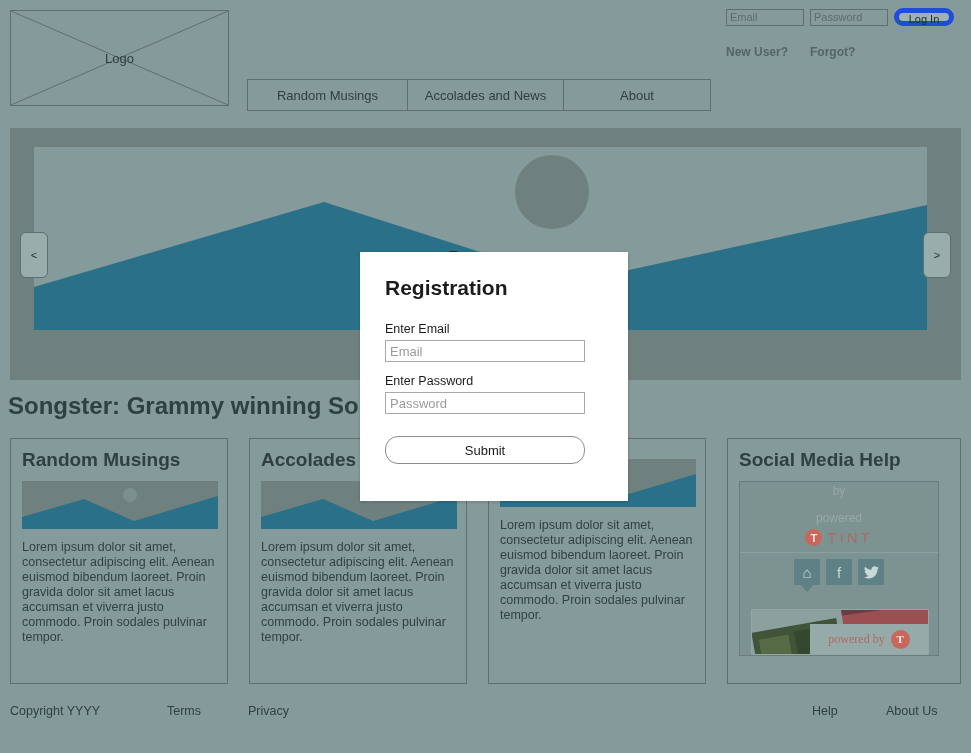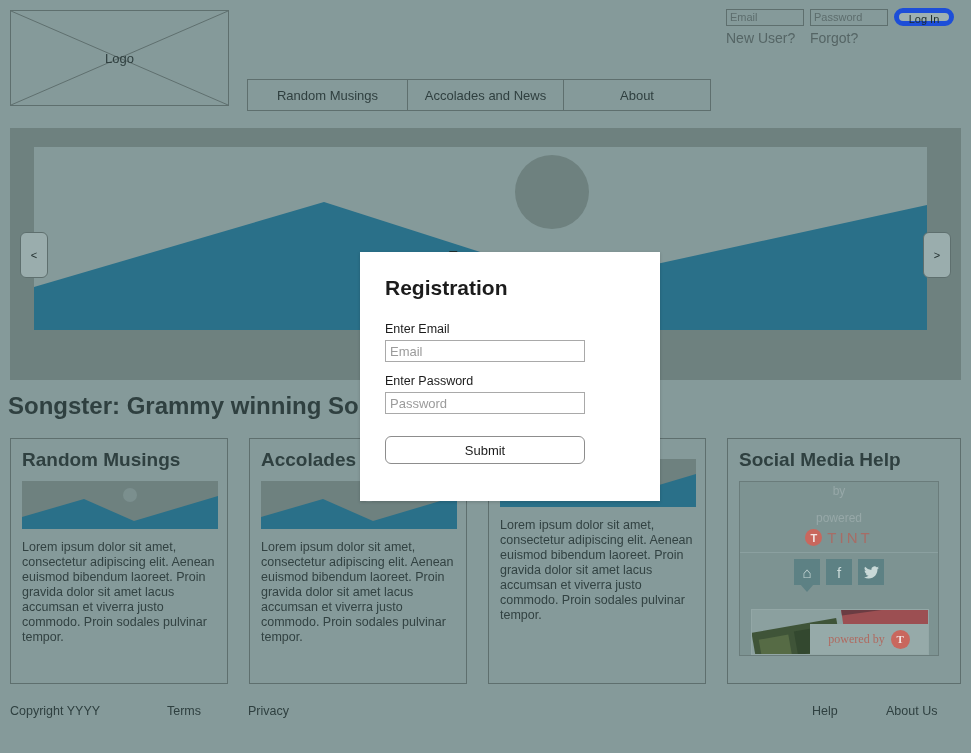--- a/index.html
+++ b/index.html
@@ -37,21 +37,21 @@
   .mini-input {
     width: 78px; height: 17px; border: 1px solid #5e6f6e; background: transparent;
     font-family: "Liberation Sans", sans-serif; font-size: 11px; color: #3b4b4b; padding: 0 3px;
   }
   .mini-input::placeholder { color: #5d6d6d; opacity: 1; }
   .login-btn {
     width: 60px; height: 18px; border: 5px solid #1d4ed8; border-radius: 9px;
     background: #9fb1b1; font-size: 11px; color: #1d2b2b;
     font-family: "Liberation Sans", sans-serif; cursor: pointer;
   }
-  .login-links { display: flex; margin-top: 4px; font-size: 14px; color: #556565; }
+  .login-links { display: flex; margin-top: 19px; font-size: 12px; color: #556565; font-weight: bold; }
   .login-links span:first-child { width: 84px; }
 
   
   .hero { position: absolute; left: 10px; top: 128px; width: 951px; height: 252px; background: #6e817f; }
   .hero-img { position: absolute; left: 24px; top: 19px; width: 893px; height: 183px; background: #859a9a; overflow: hidden; }
   .hero-img svg { display: block; width: 100%; height: 100%; }
   .hero-title {
     position: absolute; left: 0; right: 0; top: 206px; text-align: center;
     font-size: 58px; font-weight: bold; color: #1f2e2e; letter-spacing: -1px; line-height: 1;
     transform: translateY(-90px);
@@ -92,35 +92,35 @@
   .tint-photo { position: absolute; left: 11px; bottom: 0; width: 178px; height: 46px; background: #8ba09f; border: 1px solid #93a7a6; overflow: hidden; }
   .tint-photo-cap { position: absolute; right: 0; bottom: 0; width: 118px; height: 30px; background: #96aaa9; display: flex; align-items: center; justify-content: center; gap: 6px; font-size: 12px; color: #b06a60; font-family: Liberation Serif, serif; }
   .tint-photo-cap .tint-badge { width: 19px; height: 19px; }
 
   
   .footer { position: absolute; left: 0; top: 700px; width: 971px; height: 30px; font-size: 12.5px; color: #2f4040; padding-left: 35px; }
   .footer span { position: absolute; top: 4px; }
 
   
   .modal {
-    position: absolute; left: 360px; top: 252px; width: 300px; height: 249px;
+    position: absolute; left: 360px; top: 252px; width: 268px; height: 249px;
     background: #ffffff; box-shadow: 0 1px 3px rgba(0,0,0,.18);
     padding: 24px 25px 0;
   }
   .modal-title { font-size: 21px; font-weight: bold; color: #1c1c1c; margin-bottom: 22px; }
   .modal-label { font-size: 12.5px; color: #1c1c1c; margin-bottom: 4px; }
   .modal-input {
     width: 200px; height: 22px; border: 1px solid #a9a9a9; background: #fff;
     font-family: "Liberation Sans", sans-serif; font-size: 13px; color: #444; padding: 0 4px;
     margin-bottom: 12px; display: block;
   }
   .modal-input::placeholder { color: #9b9b9b; opacity: 1; }
   .modal-submit {
     width: 200px; height: 28px; margin-top: 10px; background: #fff;
-    border: 1px solid #8d8d8d; border-radius: 6px; font-size: 13px; color: #1c1c1c;
+    border: 1px solid #8d8d8d; border-radius: 13px; font-size: 13px; color: #1c1c1c;
     font-family: "Liberation Sans", sans-serif; cursor: pointer;
   }
 </style>
 </head>
 <body>
 
 <div class="page">
 
   <div class="logo-box">
     <svg viewBox="0 0 219 96" preserveAspectRatio="none">

